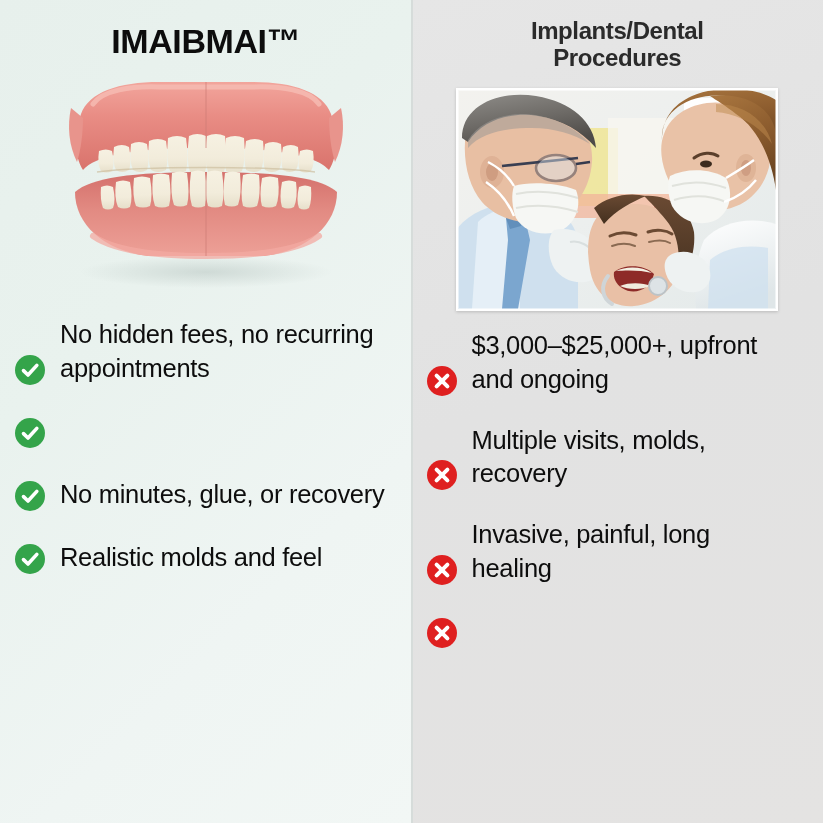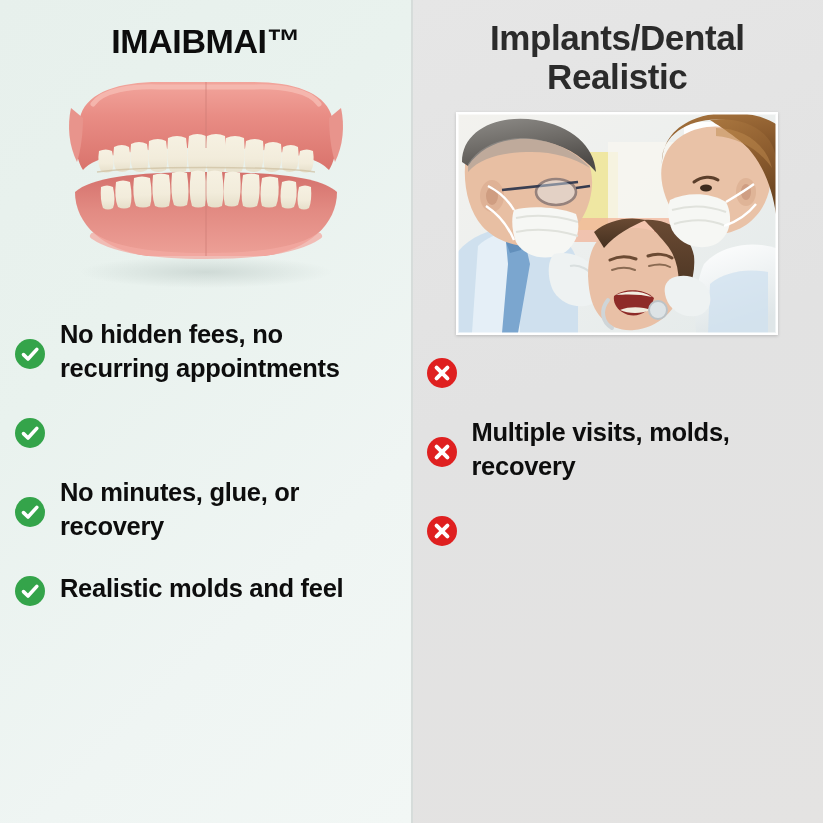--- a/index.html
+++ b/index.html
@@ -50,21 +50,21 @@
     padding: 0 18px;
     box-sizing: border-box;
   }
   .title-left {
     margin-top: 22px;
     font-size: 34px;
     color: #0d0d0d;
   }
   .title-right {
     margin-top: 18px;
-    font-size: 35px;
+    font-size: 24px;
     color: #2b2b2b;
   }
   .title-right .tline { display: block; }
 
   
   .media-left {
     margin-top: 10px;
     height: 230px;
     display: flex;
     align-items: center;
@@ -89,23 +89,22 @@
   .photo-frame svg { display: block; }
 
   
   .bullets {
     margin-top: 18px;
     padding: 0 16px 0 14px;
     box-sizing: border-box;
   }
   .bullet {
     display: flex;
-    align-items: center;
+    align-items: flex-end;
     margin-bottom: 27px;
-    font-weight: bold;
   }
   .bullet:last-child { margin-bottom: 0; }
   .bullet-icon {
     flex: 0 0 auto;
     width: 32px;
     height: 32px;
     margin-top: 4px;
     margin-right: 14px;
   }
   .bullet-icon svg { display: block; }
@@ -244,21 +243,21 @@
 
     </div>
   </div>
 
   <div class="divider"></div>
 
   <div class="col col-right">
 
     <div class="col-title title-right">
       <span class="tline">Implants/Dental</span>
-      <span class="tline">Realistic</span>
+      <span class="tline">Procedures</span>
     </div>
 
     <div class="media-right">
       <div class="photo-frame">
         <svg width="318" height="219" viewBox="0 0 318 219">
           <defs>
             <linearGradient id="bgRoom" x1="0" y1="0" x2="1" y2="1">
               <stop offset="0%" stop-color="#f3f2ee"></stop>
               <stop offset="50%" stop-color="#ecefee"></stop>
               <stop offset="100%" stop-color="#e4eaea"></stop>
@@ -381,38 +380,48 @@
 
     <div class="bullets">
 
       <div class="bullet">
         <span class="bullet-icon">
           <svg width="32" height="32" viewBox="0 0 32 32">
             <circle cx="16" cy="16" r="15" fill="#df2020"></circle>
             <path d="M10.6 10.6 L21.4 21.4 M21.4 10.6 L10.6 21.4" fill="none" stroke="#ffffff" stroke-width="4" stroke-linecap="round"></path>
           </svg>
         </span>
+        <span class="bullet-text">$3,000–$25,000+, upfront and ongoing</span>
       </div>
 
       <div class="bullet">
         <span class="bullet-icon">
           <svg width="32" height="32" viewBox="0 0 32 32">
             <circle cx="16" cy="16" r="15" fill="#df2020"></circle>
             <path d="M10.6 10.6 L21.4 21.4 M21.4 10.6 L10.6 21.4" fill="none" stroke="#ffffff" stroke-width="4" stroke-linecap="round"></path>
           </svg>
         </span>
         <span class="bullet-text">Multiple visits, molds, recovery</span>
       </div>
 
-
       <div class="bullet">
         <span class="bullet-icon">
           <svg width="32" height="32" viewBox="0 0 32 32">
             <circle cx="16" cy="16" r="15" fill="#df2020"></circle>
             <path d="M10.6 10.6 L21.4 21.4 M21.4 10.6 L10.6 21.4" fill="none" stroke="#ffffff" stroke-width="4" stroke-linecap="round"></path>
           </svg>
         </span>
+        <span class="bullet-text">Invasive, painful, long healing</span>
+      </div>
+
+      <div class="bullet">
+        <span class="bullet-icon">
+          <svg width="32" height="32" viewBox="0 0 32 32">
+            <circle cx="16" cy="16" r="15" fill="#df2020"></circle>
+            <path d="M10.6 10.6 L21.4 21.4 M21.4 10.6 L10.6 21.4" fill="none" stroke="#ffffff" stroke-width="4" stroke-linecap="round"></path>
+          </svg>
+        </span>
       </div>
 
     </div>
   </div>
 
 </div>
 
 </body></html>

